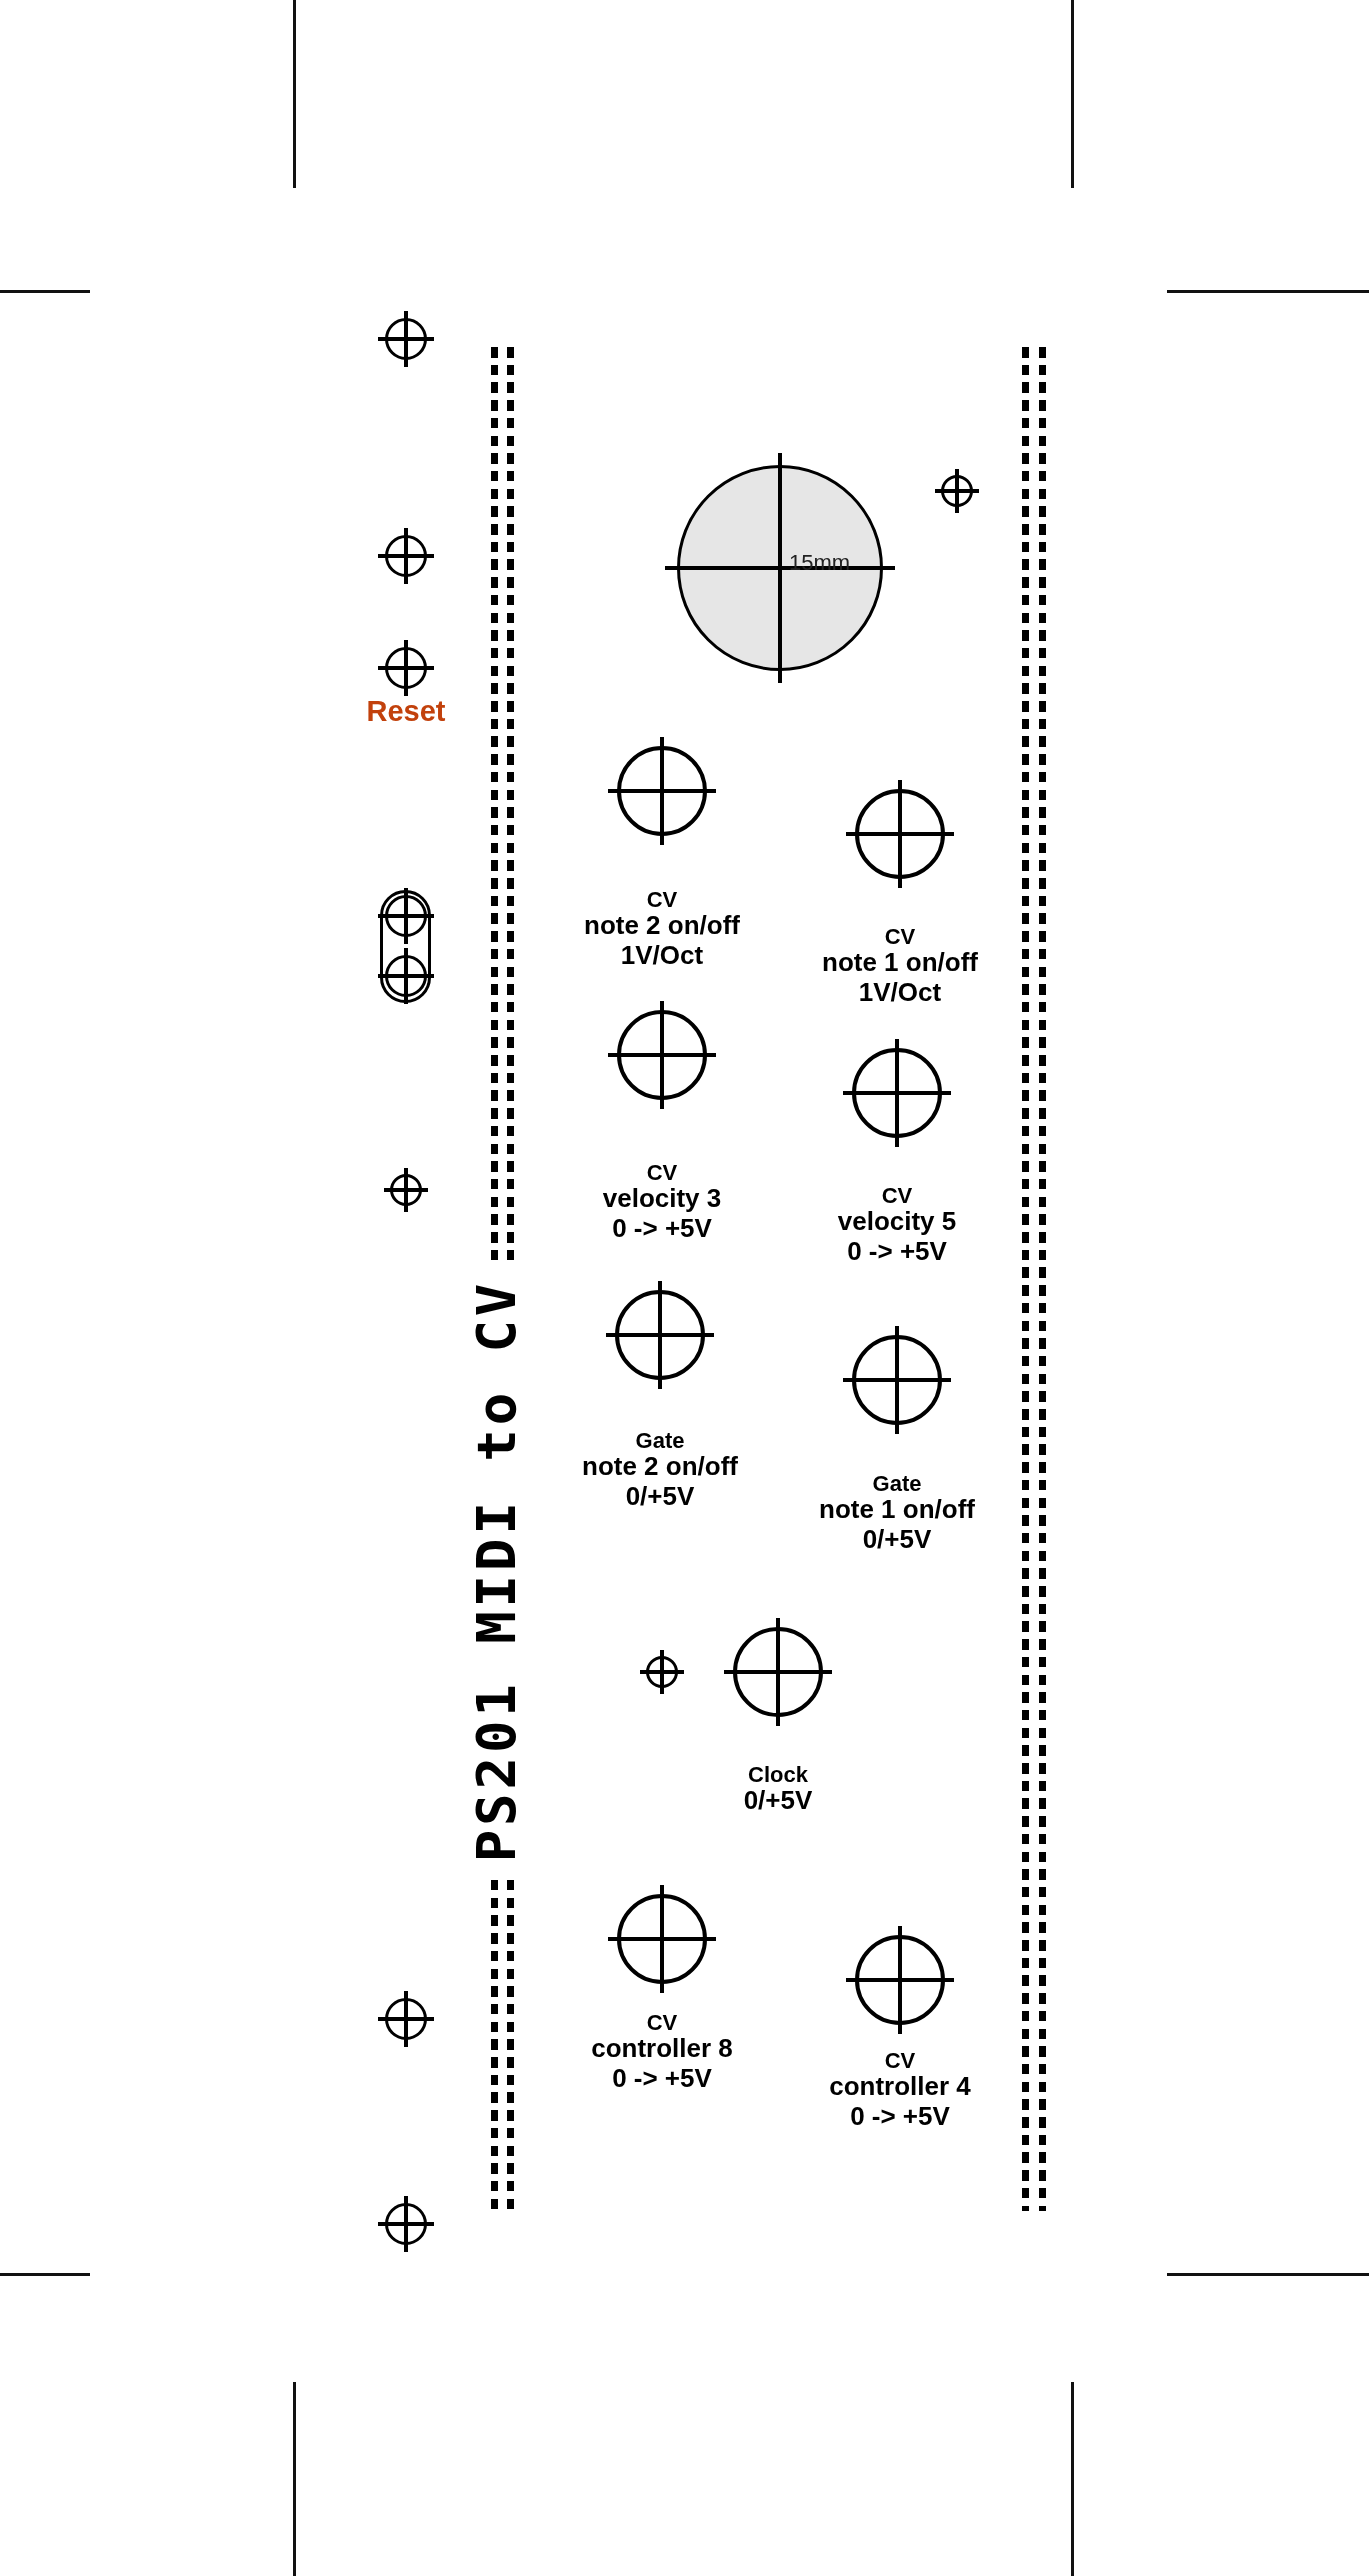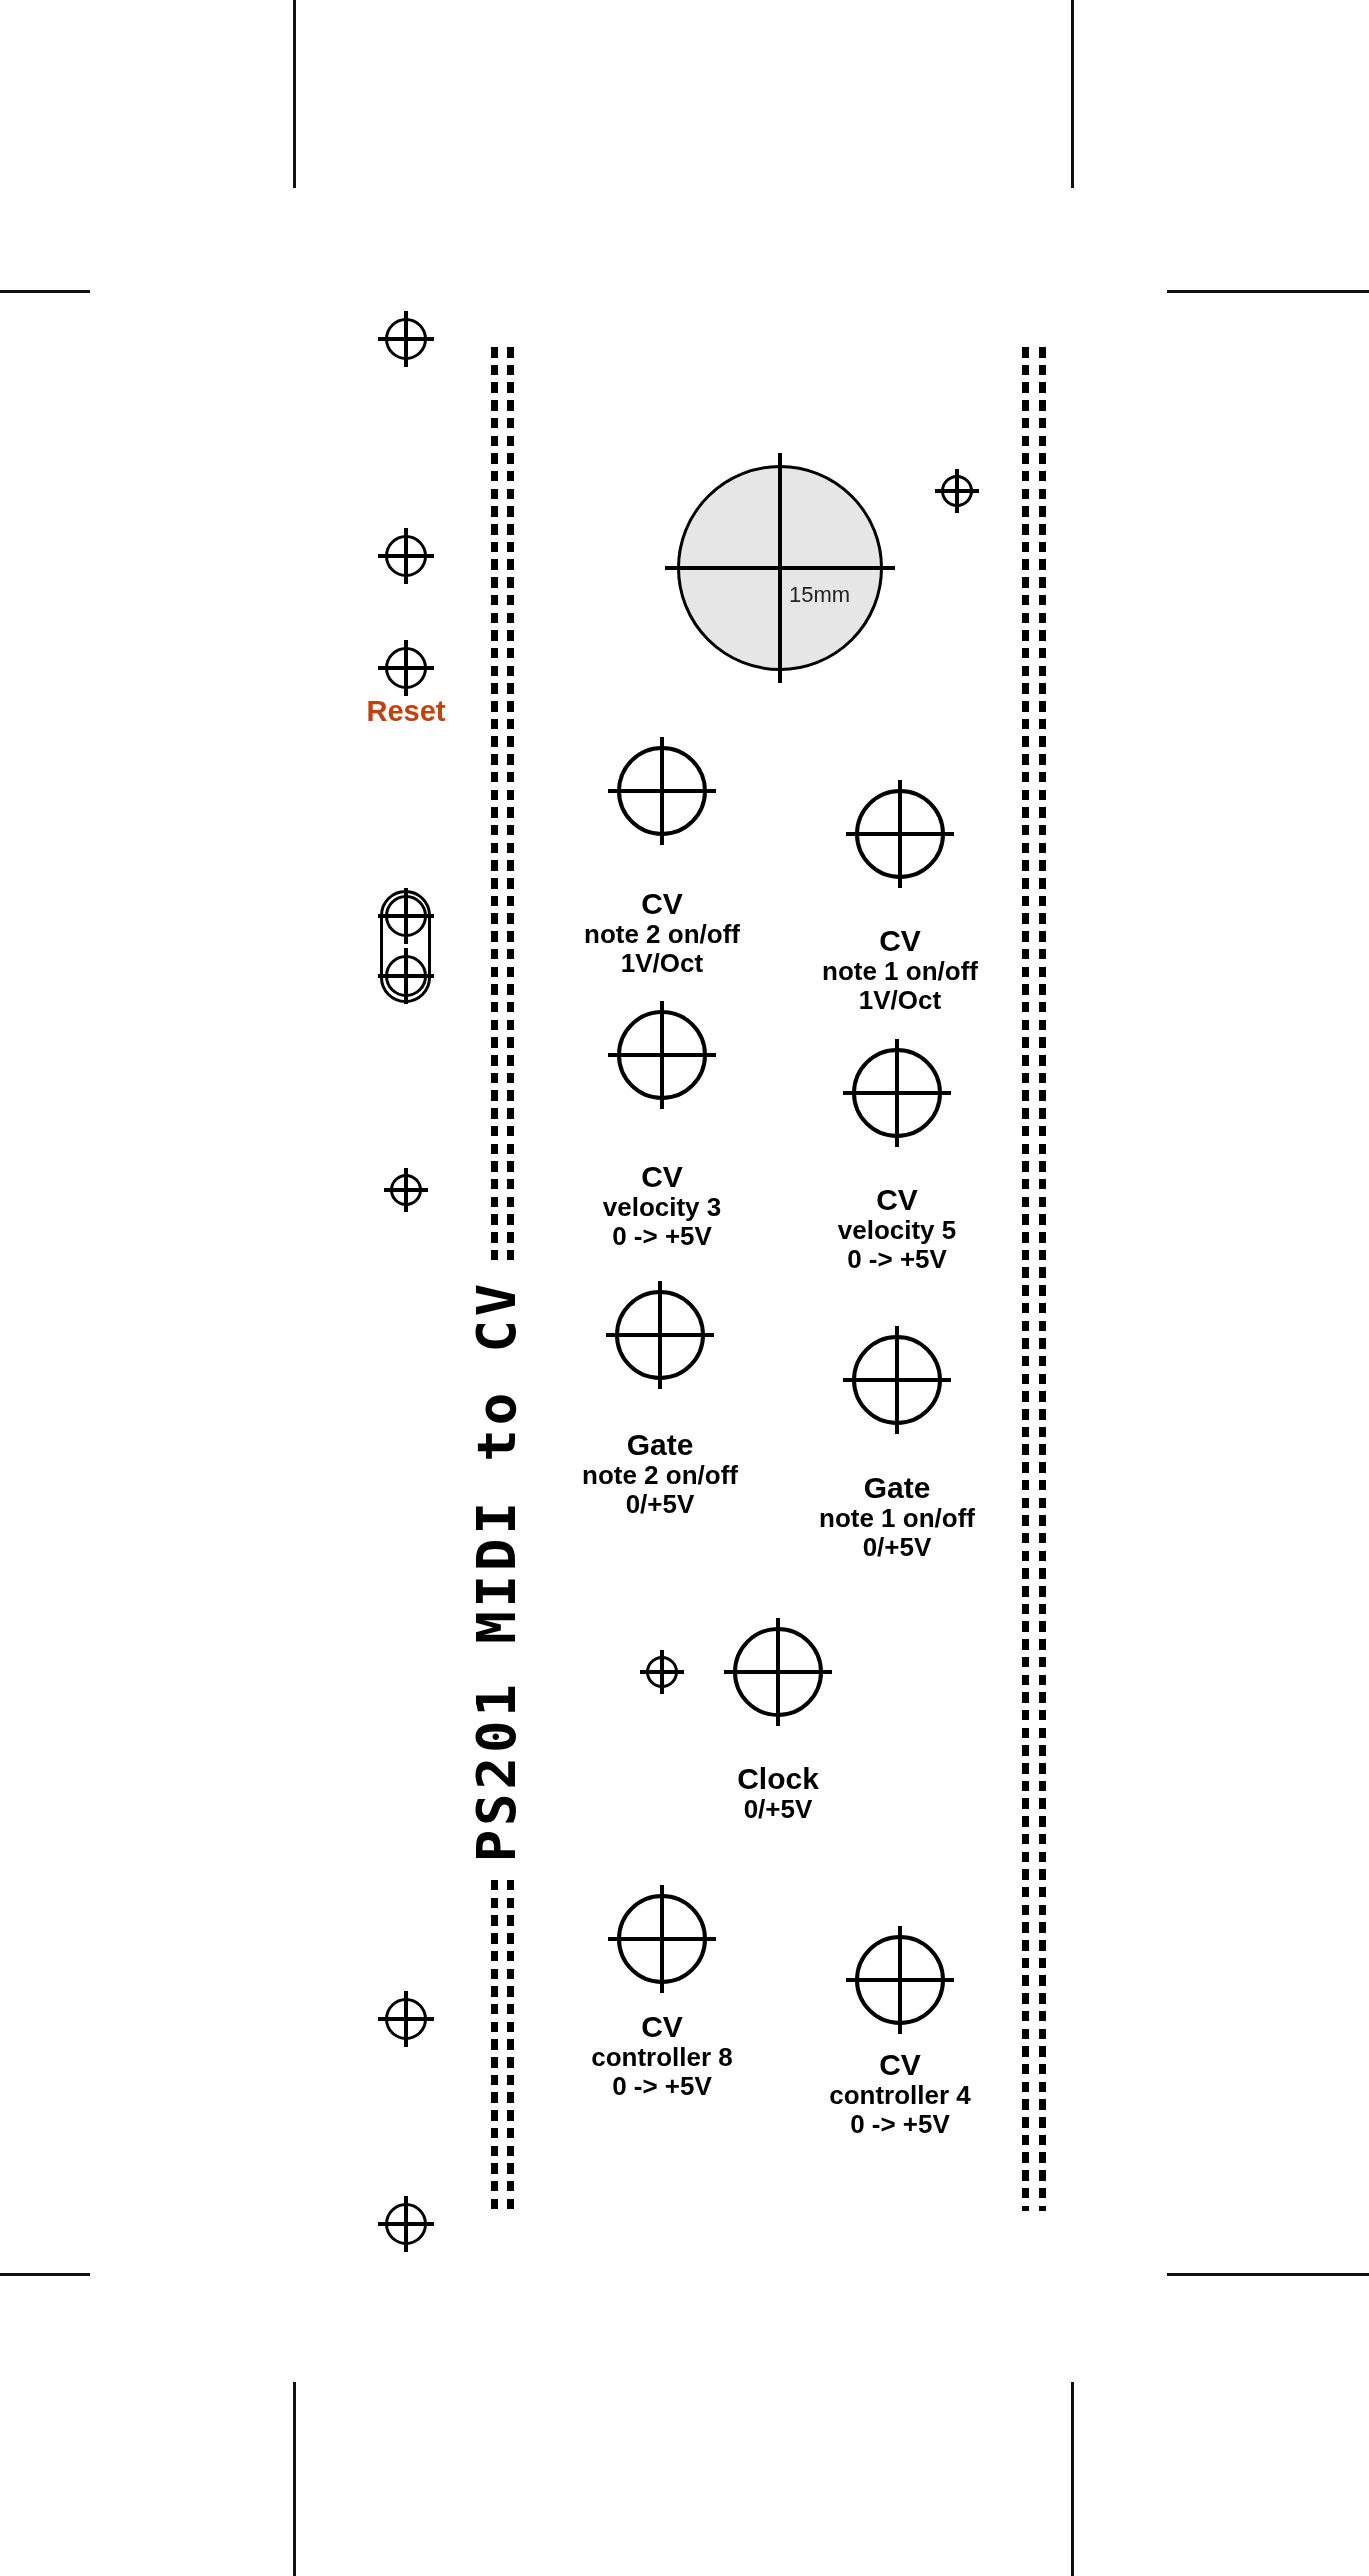--- a/index.html
+++ b/index.html
@@ -60,30 +60,30 @@
     box-sizing:border-box;
     border:3.3px solid #000; border-radius:26px;
     background:transparent;
   }
 
   
   .jack-label {
     position:absolute; transform:translateX(-50%);
     text-align:center; color:#000; font-weight:bold; white-space:nowrap;
   }
-  .jack-label .l1 { font-size:30px; line-height:1.02; }
+  .jack-label .l1 { font-size:22px; line-height:1.02; }
   .jack-label .l2, .jack-label .l3 { font-size:26px; line-height:1.12; }
 
   .reset-label {
     position:absolute; left:406px; top:695px;
     transform:translateX(-50%);
     font-weight:bold; font-size:29px; color:#c2410c; white-space:nowrap;
   }
   .hole-label {
-    position:absolute; left:789px; top:582px;
+    position:absolute; left:789px; top:550px;
     font-size:22px; font-weight:400; color:#222; white-space:nowrap;
   }
   .vtitle {
     position:absolute; left:496px; top:1571px;
     transform:translate(-50%,-50%) rotate(-90deg);
     font-family:"DejaVu Sans Mono", monospace;
     font-weight:bold; font-size:54px; letter-spacing:3.9px;
     color:#000; white-space:nowrap;
   }
 </style>

